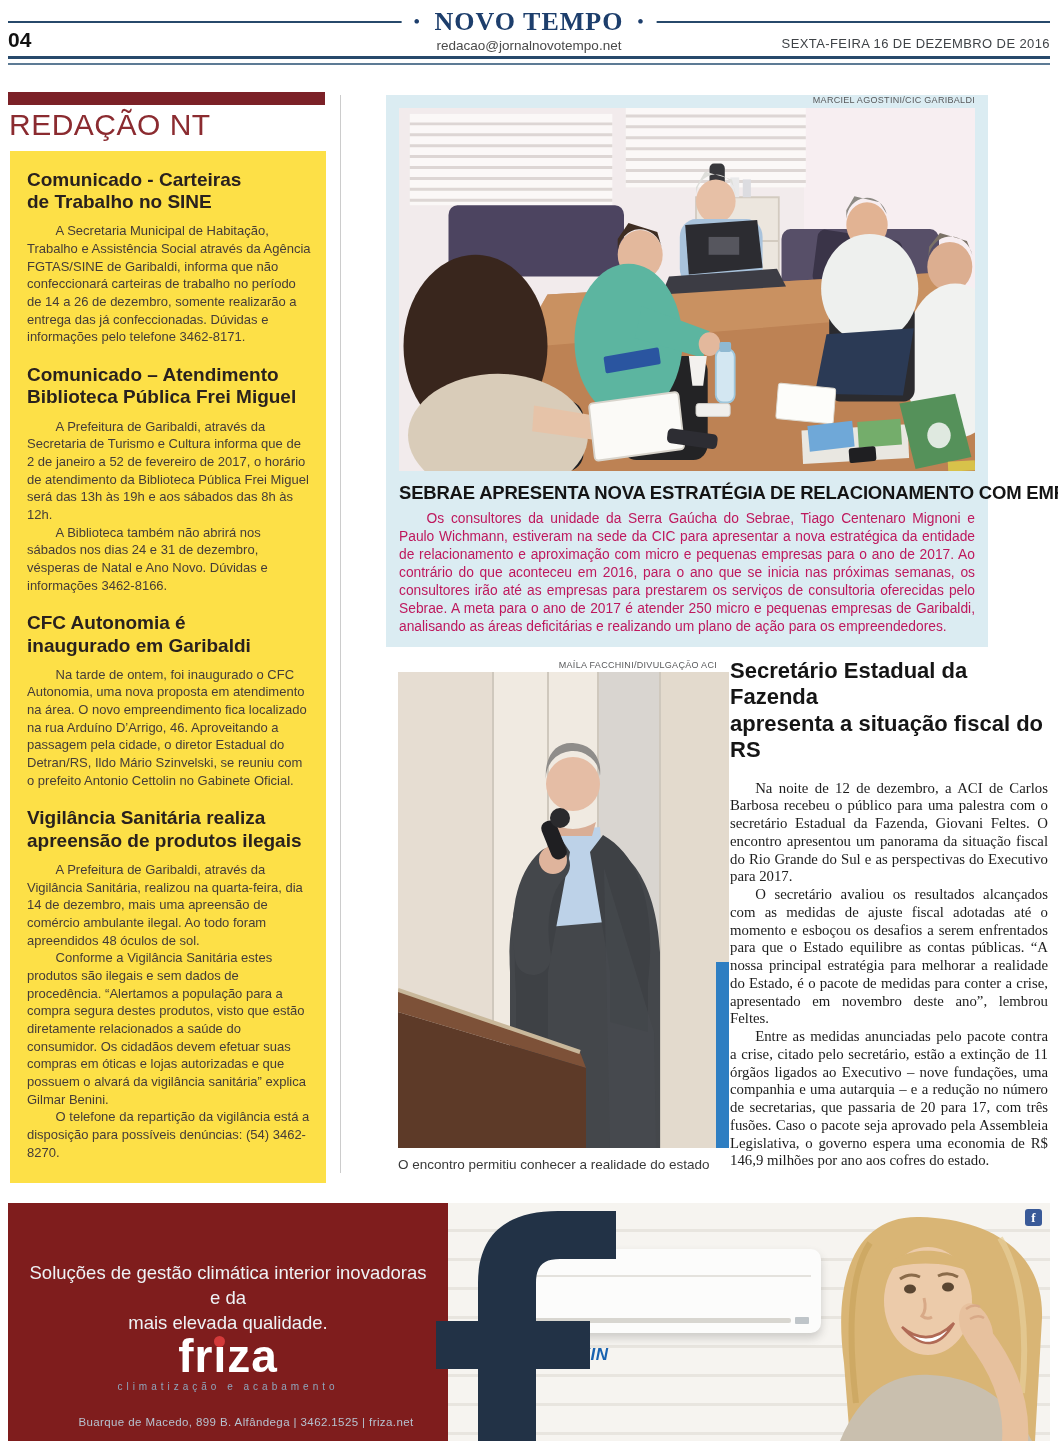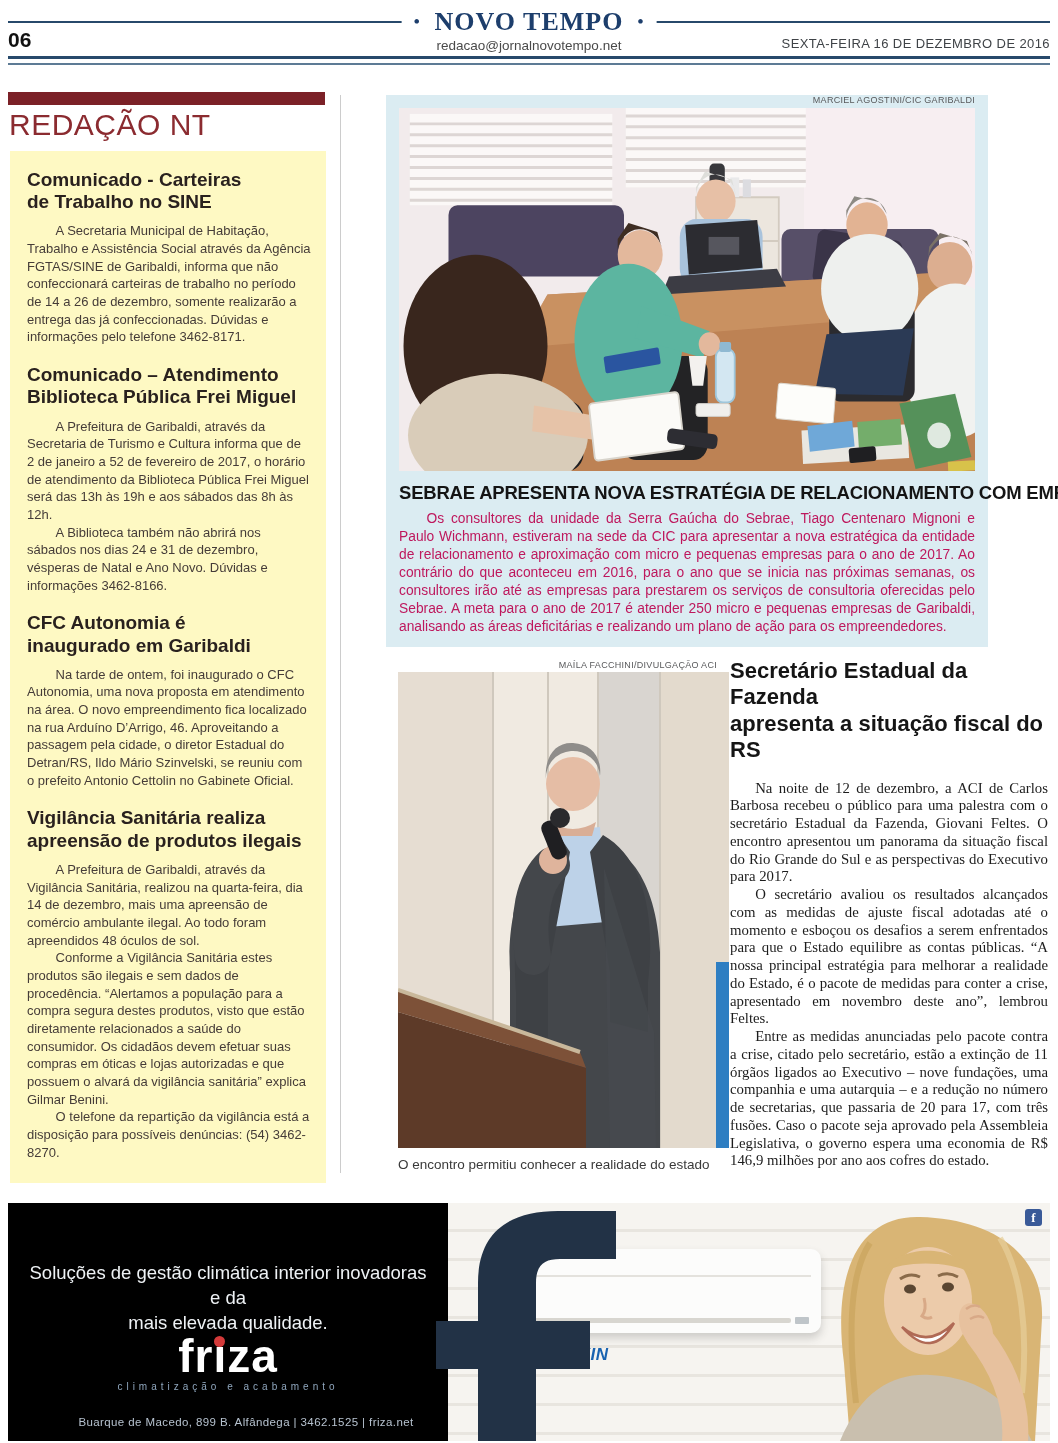--- a/index.html
+++ b/index.html
@@ -15,21 +15,21 @@
   .page-num { position:absolute; top:28px; left:8px; font-size:21px; font-weight:bold; color:#111; }
   .mast-email { position:absolute; top:38px; left:0; width:100%; text-align:center; font-size:13.5px; color:#4a4a4a; }
   .mast-date { position:absolute; top:36px; right:8px; font-size:13px; color:#3f4347; letter-spacing:.4px; }
   .double-rule { position:absolute; top:56px; left:8px; right:8px; height:9px;
     border-top:3px solid #27496b; border-bottom:2px solid #5d7b95; }
 
   
   .maroon-bar { position:absolute; left:8px; top:92px; width:317px; height:13px; background:#7b2127; }
   .redacao-title { position:absolute; left:9px; top:108px; font-size:30px; font-weight:400; color:#8b2b30; letter-spacing:.5px; }
   .col-divider { position:absolute; left:340px; top:95px; width:1px; height:1078px; background:#cccccc; }
-  .pink-box { position:absolute; left:10px; top:151px; width:316px; background:#fef9c3; padding:16px 15px 22px 17px; }
+  .pink-box { position:absolute; left:10px; top:151px; width:316px; background:#fde047; padding:16px 15px 22px 17px; }
   .pink-box h2 { font-size:19px; line-height:1.17; color:#29211e; font-weight:bold; white-space:pre-line; margin:18px 0 9px; }
   .pink-box h2:first-child { margin-top:2px; }
   .pink-box p { font-size:13px; line-height:1.36; color:#453c38; text-indent:2.2em; }
 
   
   .sebrae-panel { position:absolute; left:386px; top:95px; width:602px; background:#dbecf2; padding:0 13px 12px; }
   .photo-credit { font-size:9px; color:#58595b; letter-spacing:.3px; text-align:right; }
   .meeting-photo { display:block; width:100%; height:363px; margin-top:3px; }
   .sebrae-panel h2 { font-size:18.5px; color:#141414; letter-spacing:-.2px; margin:11px 0 6px; white-space:nowrap; }
   .sebrae-panel p { font-size:13.8px; line-height:1.3; color:#be185d; text-align:justify; text-indent:2em; }
@@ -38,21 +38,21 @@
   .faz-photo-col { position:absolute; left:386px; top:660px; width:331px;padding-left:12px; }
   .podium-photo { display:block; width:331px; height:476px; margin-top:2px; }
   .faz-caption { font-size:13.5px; color:#3a3a3a; margin-top:9px; }
   .faz-text-col { position:absolute; left:730px; top:658px; width:318px; }
   .faz-text-col h2 { font-size:22px; line-height:1.2; color:#151515; white-space:pre-line; margin-bottom:16px; }
   .faz-text-col p { font-family:"Liberation Serif", serif; font-size:14.8px; line-height:1.2; color:#1c1c1c;
     text-align:justify; text-indent:1.7em; }
 
   
   .ad { position:absolute; left:8px; top:1203px; width:1042px; height:238px; overflow:hidden; background:#3d4f63; }
-  .ad-left { position:absolute; left:0; top:0; bottom:0; width:440px; background:#000000; }
+  .ad-left { position:absolute; left:0; top:0; bottom:0; width:440px; background:#7f1d1d; }
   .ad-tagline { position:absolute; top:58px; left:20px; right:20px; text-align:center;
     color:#eef2f5; font-size:18.5px; line-height:1.35; white-space:pre-line; }
   .ad-logo { position:absolute; top:126px; left:0; width:100%; text-align:center;
     color:#ffffff; font-size:46px; font-weight:bold; letter-spacing:1px; }
   .ad-logo-dot { position:absolute; left:206px; top:7px; width:11px; height:11px; border-radius:50%; background:#d43a3a; }
   .ad-sub { position:absolute; top:178px; left:0; width:100%; text-align:center;
     color:#8fa6bd; font-size:10px; letter-spacing:4px; }
   .ad-contact { position:absolute; bottom:13px; left:18px; width:100%; text-align:center;
     color:#b6c2cf; font-size:11.5px; letter-spacing:.4px; }
   .ad-photo { position:absolute; left:440px; right:0; top:0; bottom:0;
@@ -76,21 +76,21 @@
 
 <div class="page">
 
   <header>
     <div class="mast-rule"></div>
     <div class="mast-title">
       <i class="bullet">•</i>
       <span>NOVO TEMPO</span>
       <i class="bullet">•</i>
     </div>
-    <div class="page-num">06</div>
+    <div class="page-num">04</div>
     <div class="mast-email">redacao@jornalnovotempo.net</div>
     <div class="mast-date">SEXTA-FEIRA 16 DE DEZEMBRO DE 2016</div>
     <div class="double-rule"></div>
   </header>
 
   <div class="maroon-bar"></div>
   <div class="redacao-title">REDAÇÃO NT</div>
   <div class="col-divider"></div>
 
   <div class="pink-box">

